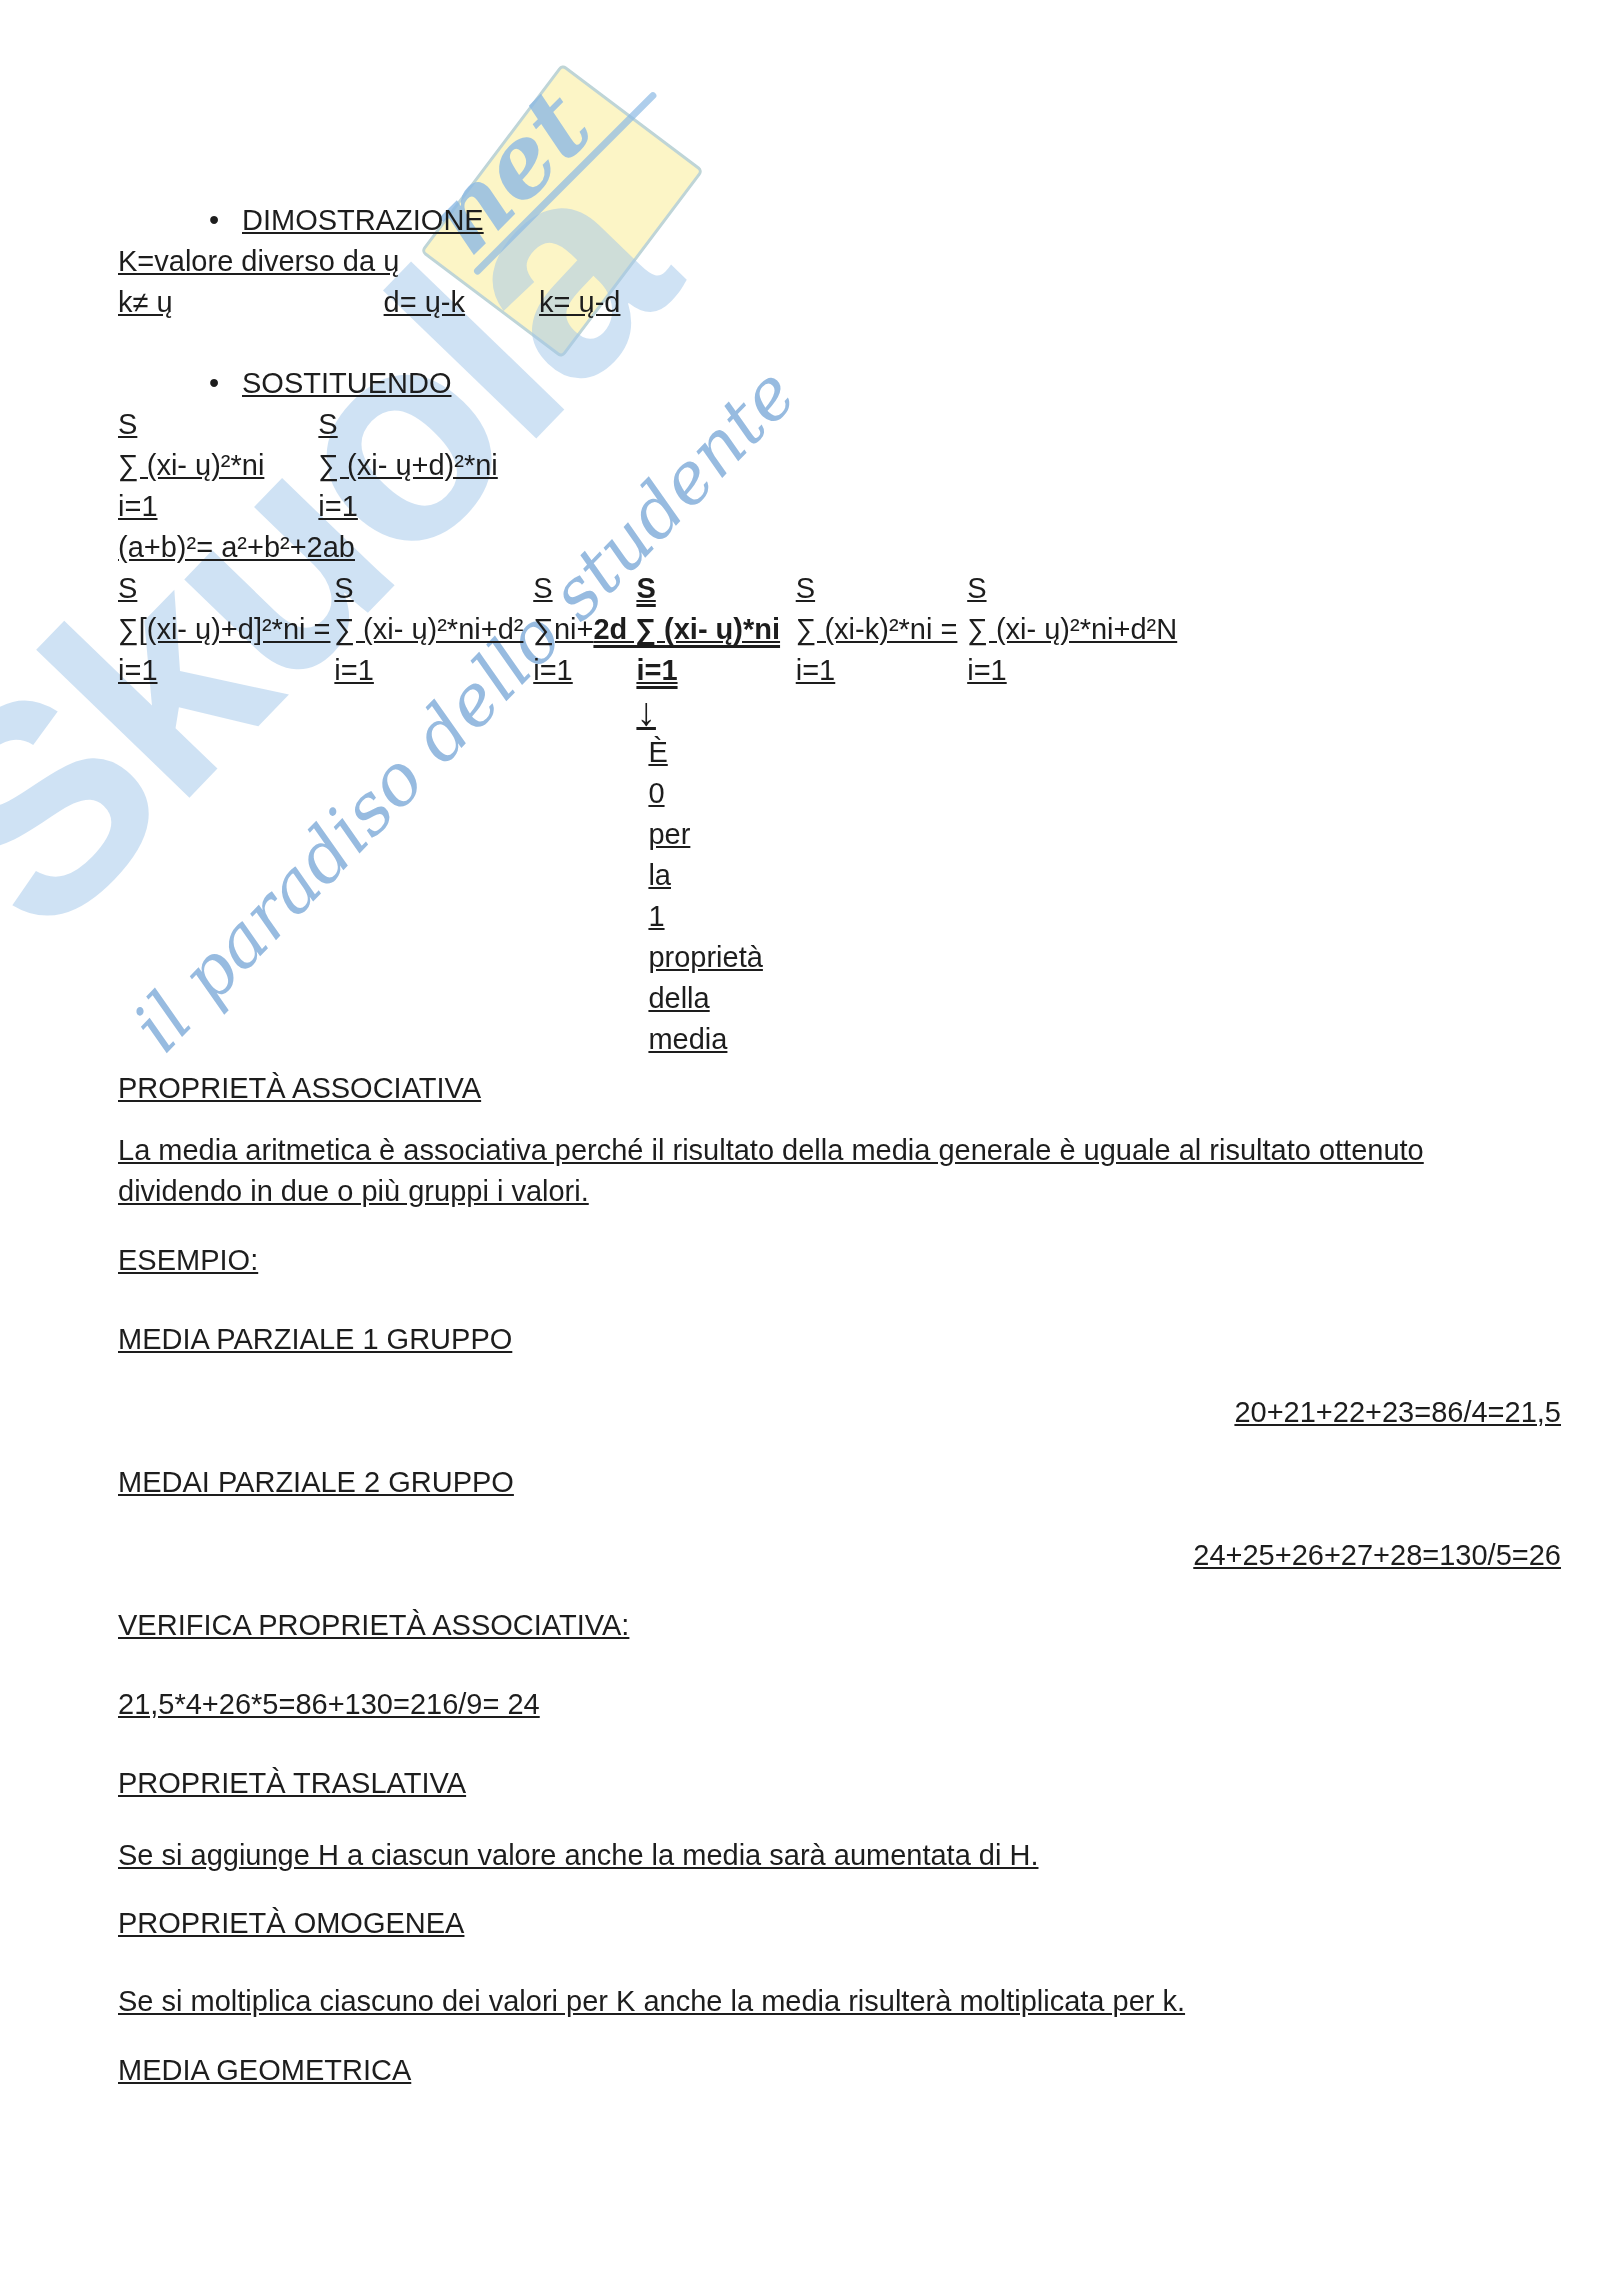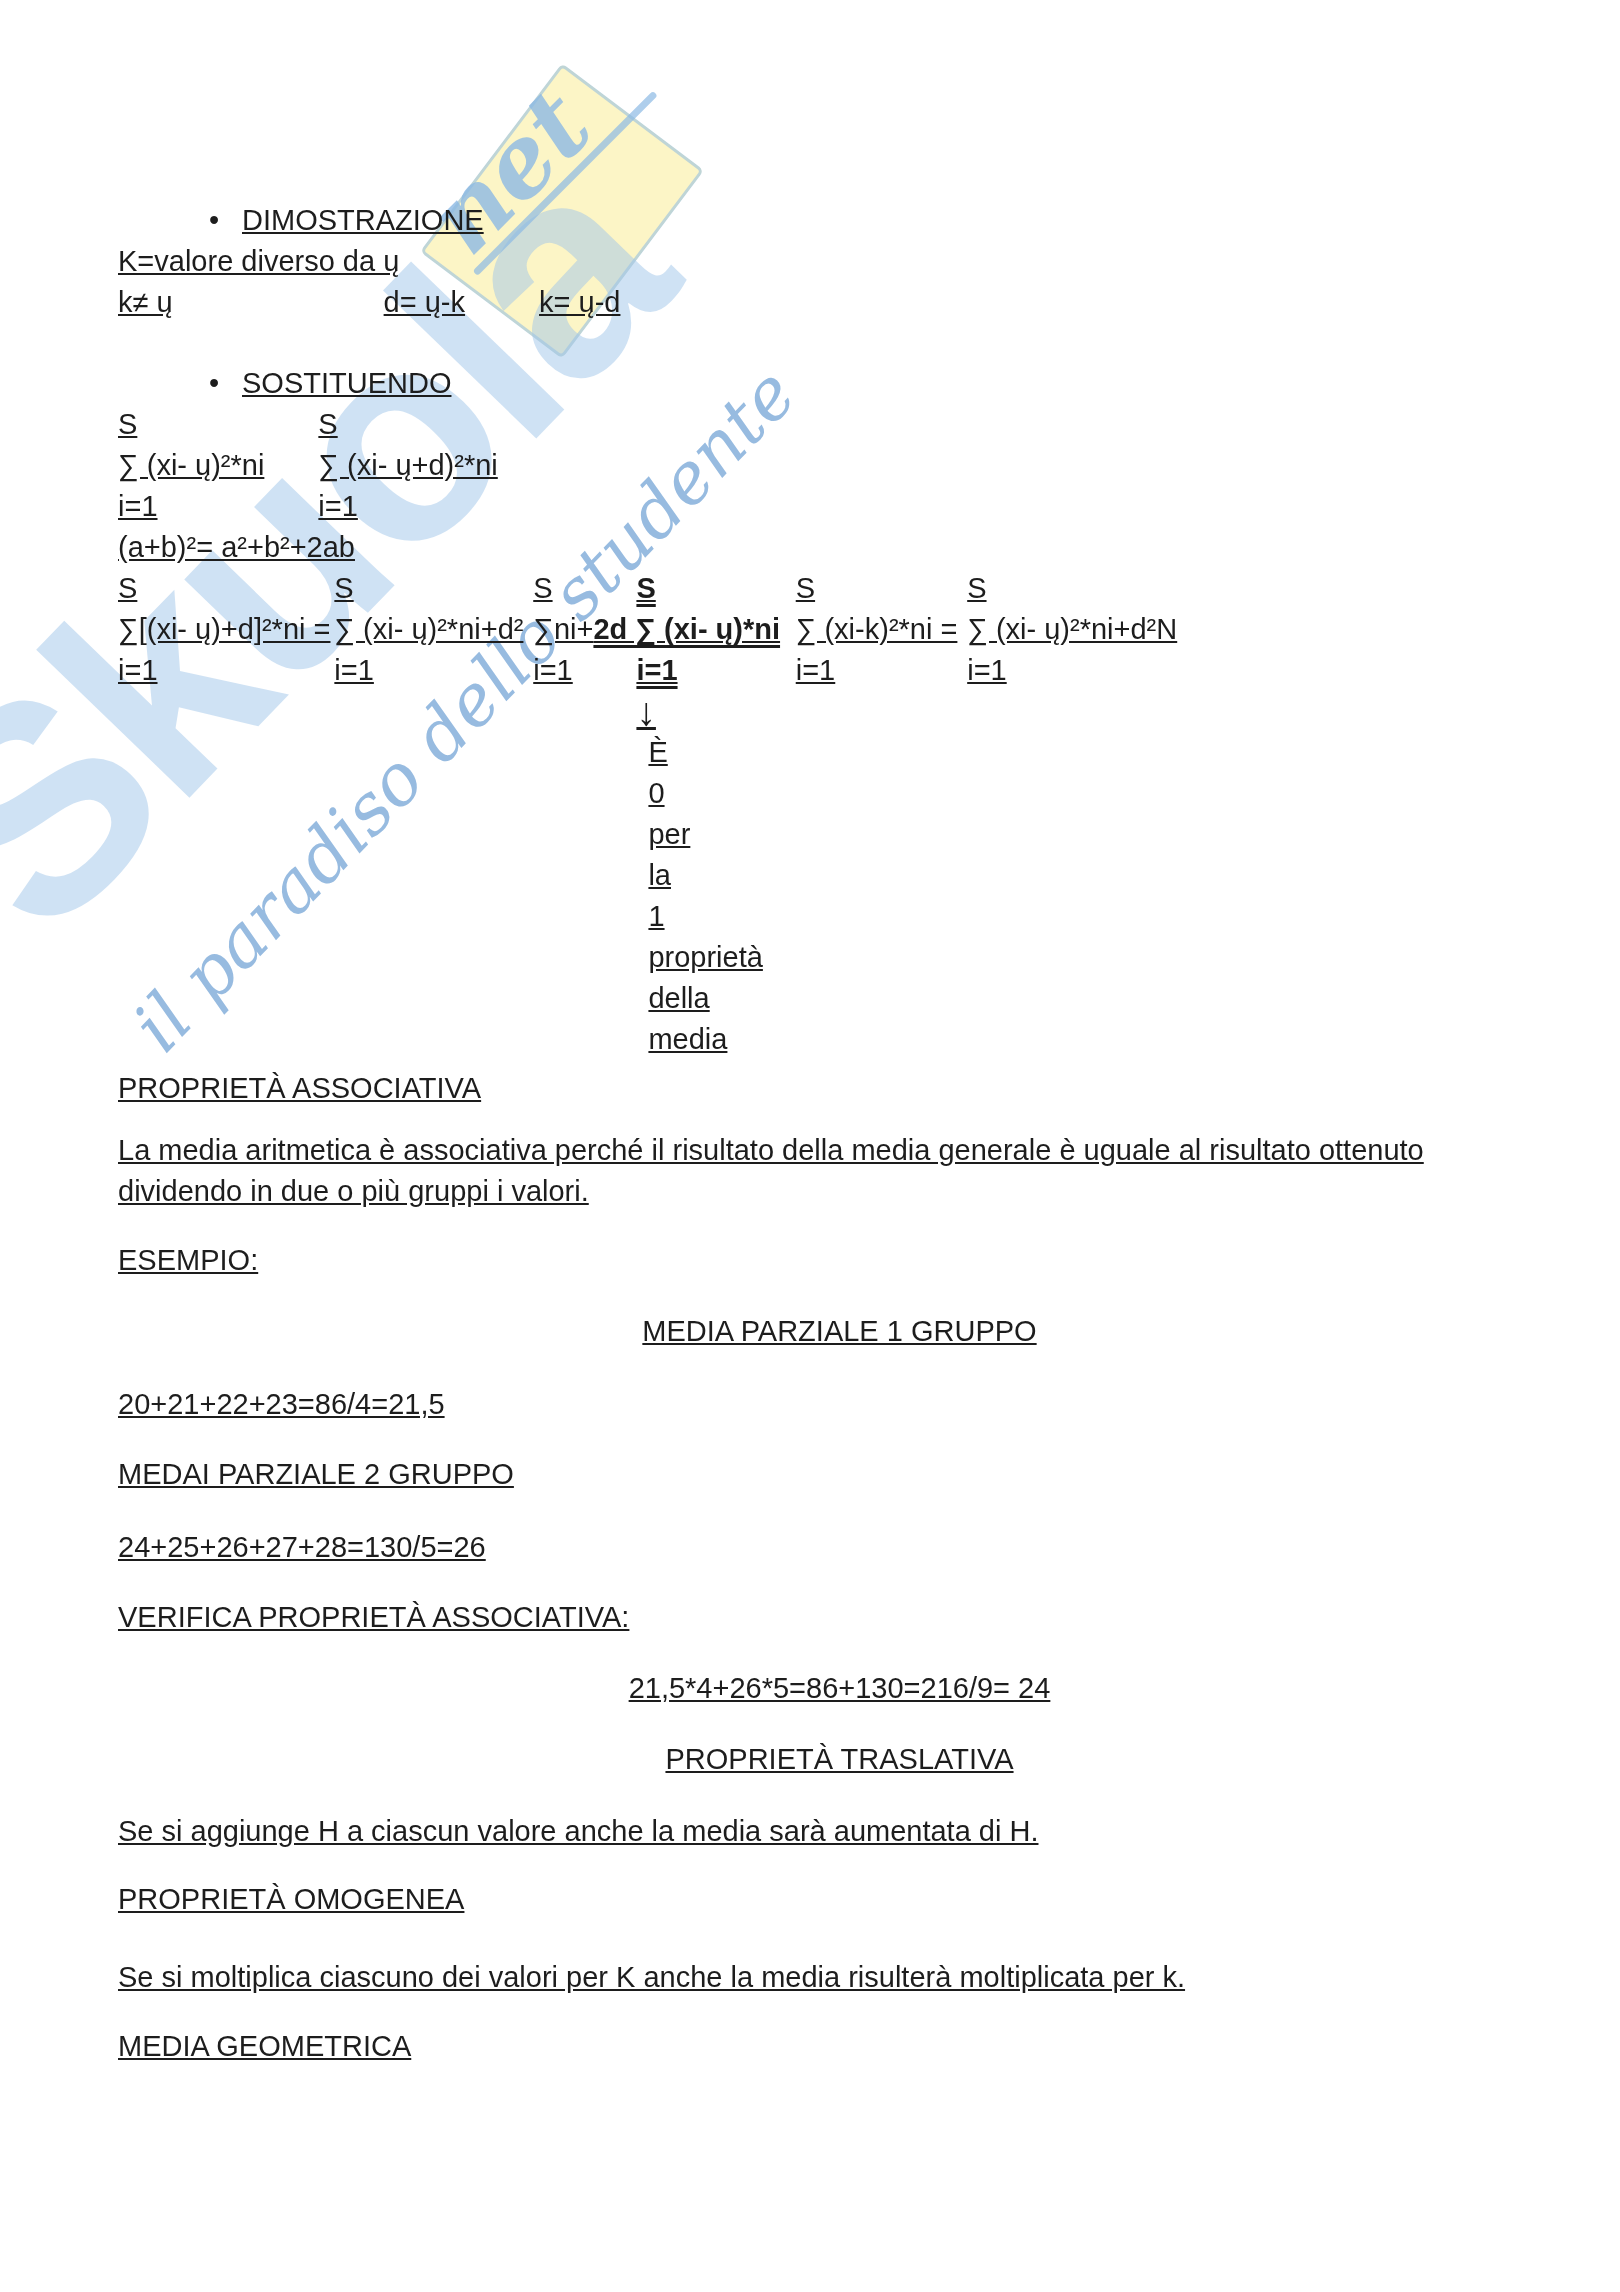--- a/index.html
+++ b/index.html
@@ -62,22 +62,22 @@
   .g6c4{margin-left:0;}
   .g6c5{margin-left:15.7px;}
   .g6c6{margin-left:9.8px;}
   .b{font-weight:bold;}
   .u{text-decoration:underline;text-decoration-thickness:2.9px;text-underline-offset:5.9px;}
   .ind{margin-left:43px;}
   .zero{width:0;overflow:visible;align-self:flex-start;margin-left:55px;}
   .arrow{font-size:39px;}
   .para{max-width:1421px;white-space:normal;}
   .m8{margin-top:7.8px;} .m22{margin-top:21.6px;} .m28{margin-top:27.4px;}
-  .m29{margin-top:28px;} .m30{margin-top:29px;} .m31{margin-top:30px;text-align:center;}
-  .m32{margin-top:31px;} .m33{margin-top:32px;} .m34{margin-top:33px;}
+  .m29{margin-top:28px;} .m30{margin-top:29px;} .m31{margin-top:38px;}
+  .m32{margin-top:31px;} .m33{margin-top:32px;text-align:right;} .m34{margin-top:33px;}
   .m38{margin-top:37px;}
 </style>
 </head>
 <body>
 
 <div class="page">
 
   <div class="wm wm-yellow"></div>
   <div class="wm wm-brand">Skuola</div>
   <div class="wm wm-net">net</div>

